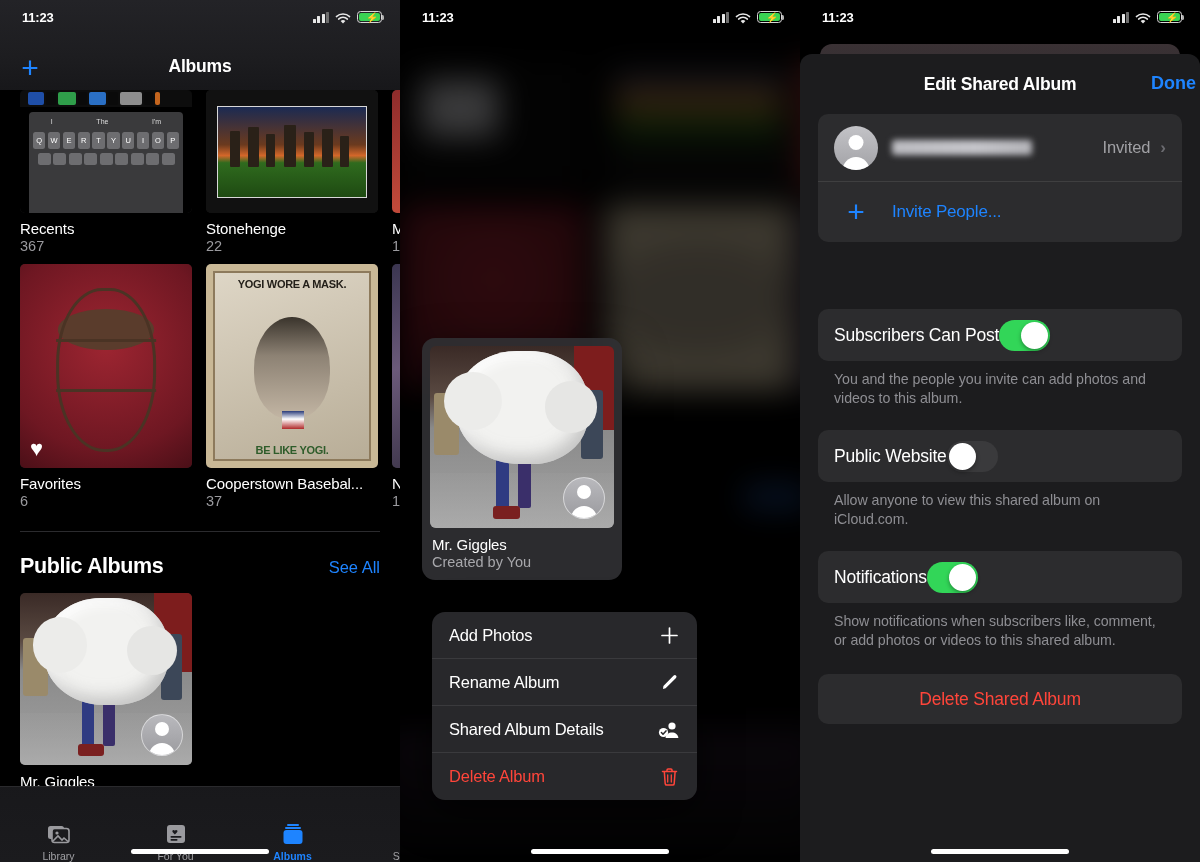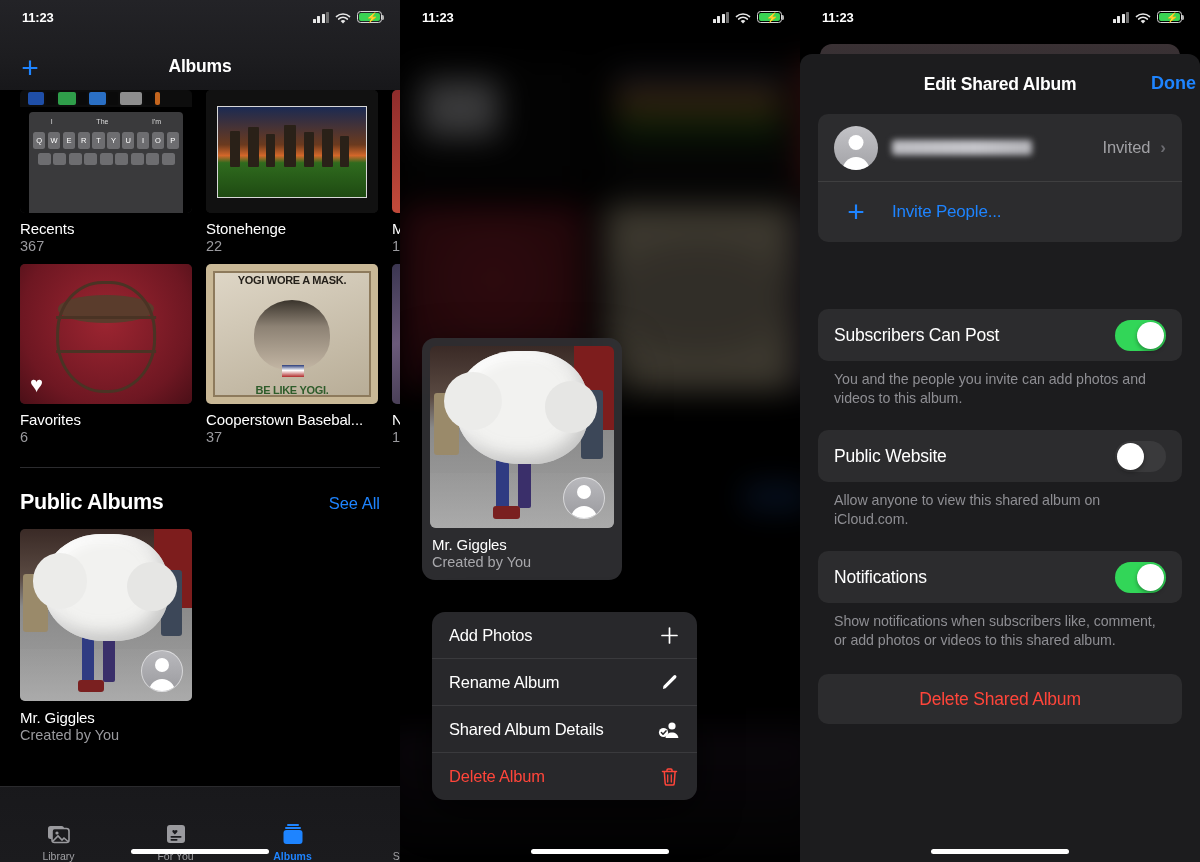--- a/index.html
+++ b/index.html
@@ -55,21 +55,21 @@
     color:#1e84ff; font-size:30px; line-height:22px; font-weight:300; text-align:center;
   }
 
   .albums-scroll { position:absolute; top:90px; left:0; width:400px; bottom:76px; overflow:hidden; }
   .grid { display:grid; grid-template-columns: 172px 172px 172px; gap:10px 14px; padding: 0 20px; }
   .cell { width:172px; }
   .thumb {
     width:172px; height:123px; border-radius:5px; overflow:hidden; position:relative;
     background:#1b1b1b;
   }
-  .thumb.sq { height:140px; }
+  .thumb.sq { height:204px; }
   .cell-title { color:#fff; font-size:15px; margin-top:7px; white-space:nowrap; overflow:hidden; text-overflow:ellipsis; letter-spacing:-0.1px; }
   .cell-count { color:#9a9a9e; font-size:14.5px; margin-top:1px; }
 
   .divider { height:1px; background:#2b2b2e; margin: 22px 20px 0 20px; }
   .sec-head { display:flex; align-items:baseline; justify-content:space-between; padding: 22px 20px 0 20px; }
   .sec-title { color:#fff; font-size:21.5px; font-weight:bold; letter-spacing:-0.4px; }
   .sec-link { color:#1e84ff; font-size:16.5px; }
 
   .shared-row { padding: 14px 20px 0 20px; }
   .shared-thumb { width:172px; height:172px; border-radius:5px; overflow:hidden; position:relative; }
@@ -162,21 +162,21 @@
     filter: blur(3.2px); max-width:140px;
   }
   .row-status { color:#a0a0a4; font-size:16.5px; margin-left:auto; letter-spacing:-0.1px; }
   .chev { color:#6b6b70; font-size:17px; margin-left:10px; font-weight:600; }
 
   .invite-row { display:flex; align-items:center; height:60px; padding:0 16px; }
   .invite-plus { width:44px; margin-right:14px; color:#1e84ff; font-size:30px; line-height:24px; font-weight:300; text-align:center; }
   .invite-lbl { color:#1e84ff; font-size:17px; letter-spacing:-0.2px; }
 
   .toggle-row {
-    display:flex; align-items:center; justify-content:space-between;
+    display:flex; align-items:center; 
     height:52px; padding:0 16px;
   }
   .toggle-lbl { color:#fff; font-size:17.5px; letter-spacing:-0.2px; }
   .tgl { width:51px; height:31px; border-radius:16px; position:relative; flex:none; }
   .tgl.on { background:#32d658; }
   .tgl.off { background:#3a3a3c; }
   .tgl .knob { position:absolute; top:2px; width:27px; height:27px; border-radius:50%; background:#fff; box-shadow:0 2px 4px rgba(0,0,0,0.35); }
   .tgl.on .knob { right:2px; }
   .tgl.off .knob { left:2px; }
 

